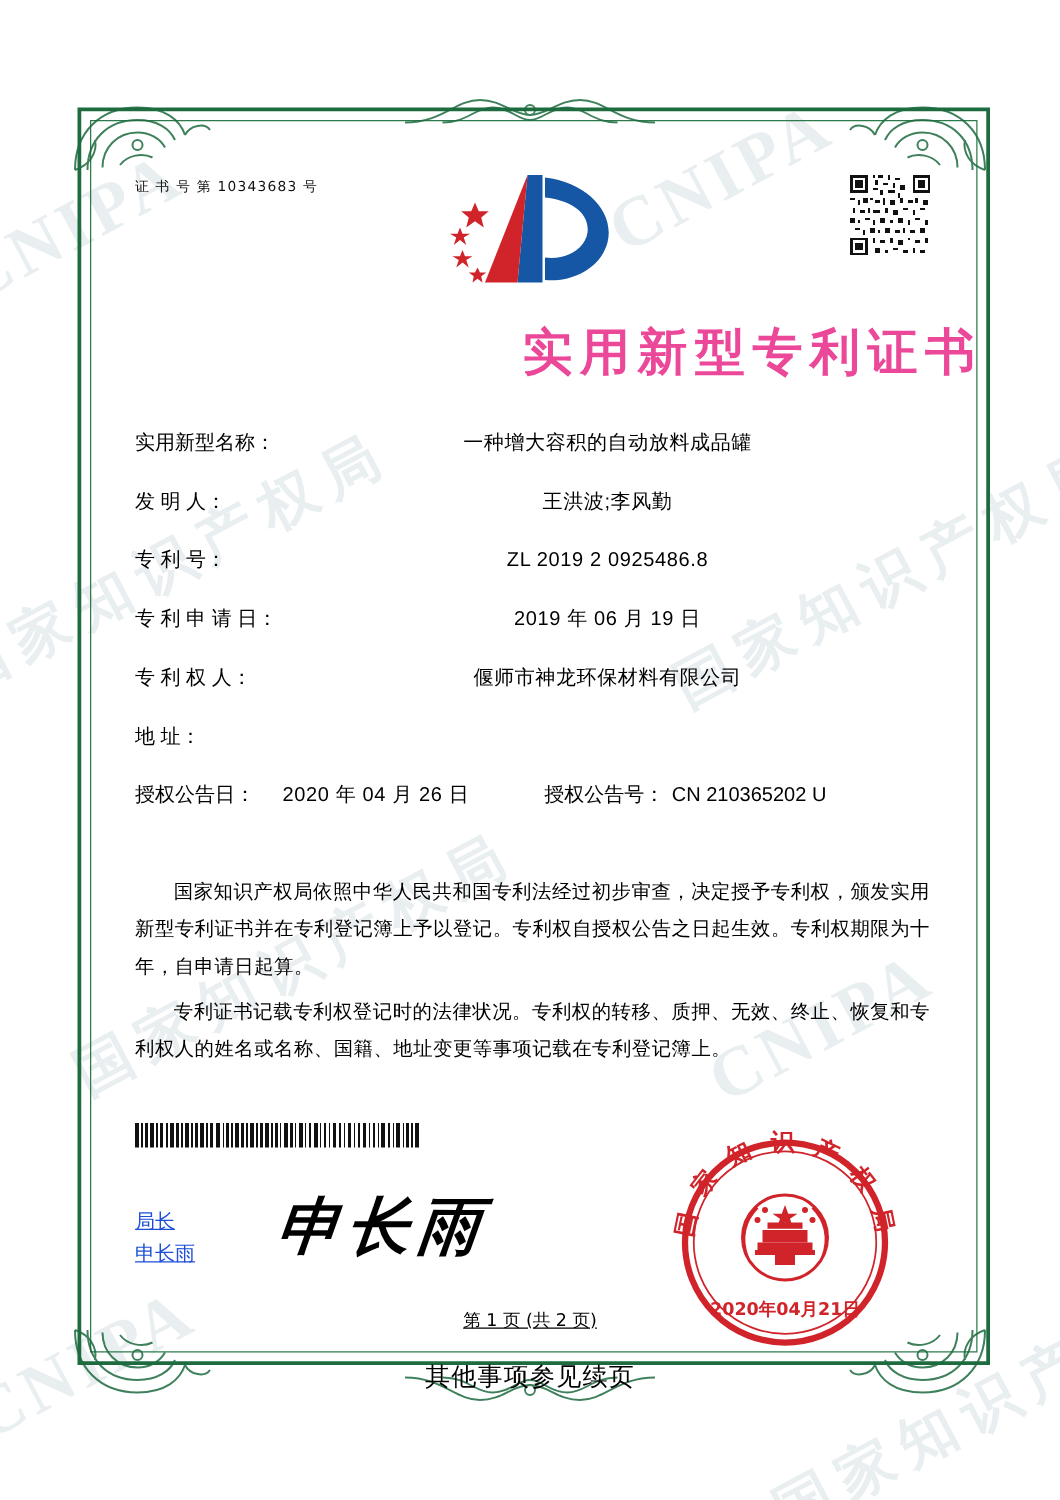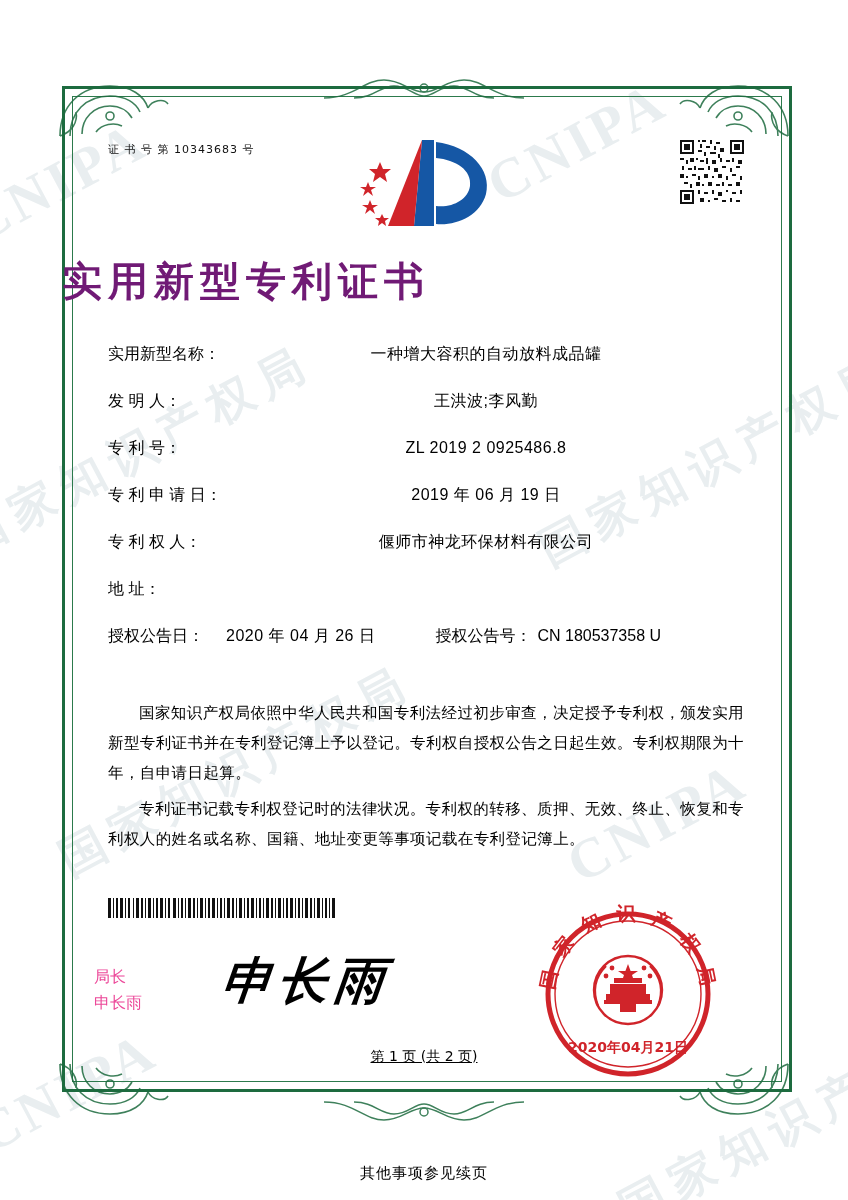--- a/index.html
+++ b/index.html
@@ -114,26 +114,26 @@
     width: 68px;
     height: 68px;
   }
   .qr svg { display:block; }
 
   .title {
     position: absolute;
     left: 0;
     right: 0;
     top: 168px;
-    text-align: left;
+    text-align: right;
     font-family: "DejaVu Serif", "Liberation Serif", serif;
     font-weight: 700;
     font-size: 40px;
     letter-spacing: 6px;
-    color: #701a75;
+    color: #ec4899;
   }
 
   .fields {
     position: absolute;
     left: 46px;
     top: 258px;
     right: 40px;
   }
   .field-row {
     display: flex;
@@ -186,25 +186,26 @@
     position: absolute;
     left: 46px;
     top: 812px;
     width: 230px;
     height: 20px;
   }
 
   
   .sign-block {
     position: absolute;
-    left: 32px;
+    left: 46px;
     top: 878px;
     font-size: 16px;
     line-height: 26px;
-    color: #ec4899;
+    color: #1d4ed8;
+    text-decoration: underline;
   }
   .signature-script {
     position: absolute;
     left: 160px;
     top: 862px;
     font-family: "DejaVu Serif", "Liberation Serif", serif;
     font-size: 50px;
     font-weight: 700;
     font-style: italic;
     letter-spacing: 6px;
@@ -229,23 +230,23 @@
     text-align: center;
     font-size: 14px;
     color: #000;
     font-family: "DejaVu Sans", sans-serif;
     text-decoration: underline;
   }
 
   .footer-note {
     position: absolute;
     left: 0; right: 0;
-    top: 1164px;
+    top: 1088px;
     text-align: center;
-    font-size: 15px;
+    font-size: 20px;
     color: #000;
     letter-spacing: 1px;
     z-index: 6;
     font-family: "DejaVu Sans", sans-serif;
   }
 </style>
 </head>
 <body>
 
 <div class="page">
@@ -473,21 +474,21 @@
       </div>
 
       <div class="field-row">
         <div class="field-label">地        址：</div>
       </div>
 
       <div class="field-row dual">
         <div class="field-label">授权公告日：</div>
         <div class="field-value">2020 年 04 月 26 日</div>
         <div class="second-label">授权公告号：</div>
-        <div class="second-value">CN 180537358 U</div>
+        <div class="second-value">CN 210365202 U</div>
       </div>
 
     </div>
 
     <div class="paragraphs">
       <p>国家知识产权局依照中华人民共和国专利法经过初步审查，决定授予专利权，颁发实用新型专利证书并在专利登记簿上予以登记。专利权自授权公告之日起生效。专利权期限为十年，自申请日起算。</p>
       <p>专利证书记载专利权登记时的法律状况。专利权的转移、质押、无效、终止、恢复和专利权人的姓名或名称、国籍、地址变更等事项记载在专利登记簿上。</p>
     </div>
 
     <div class="barcode">

